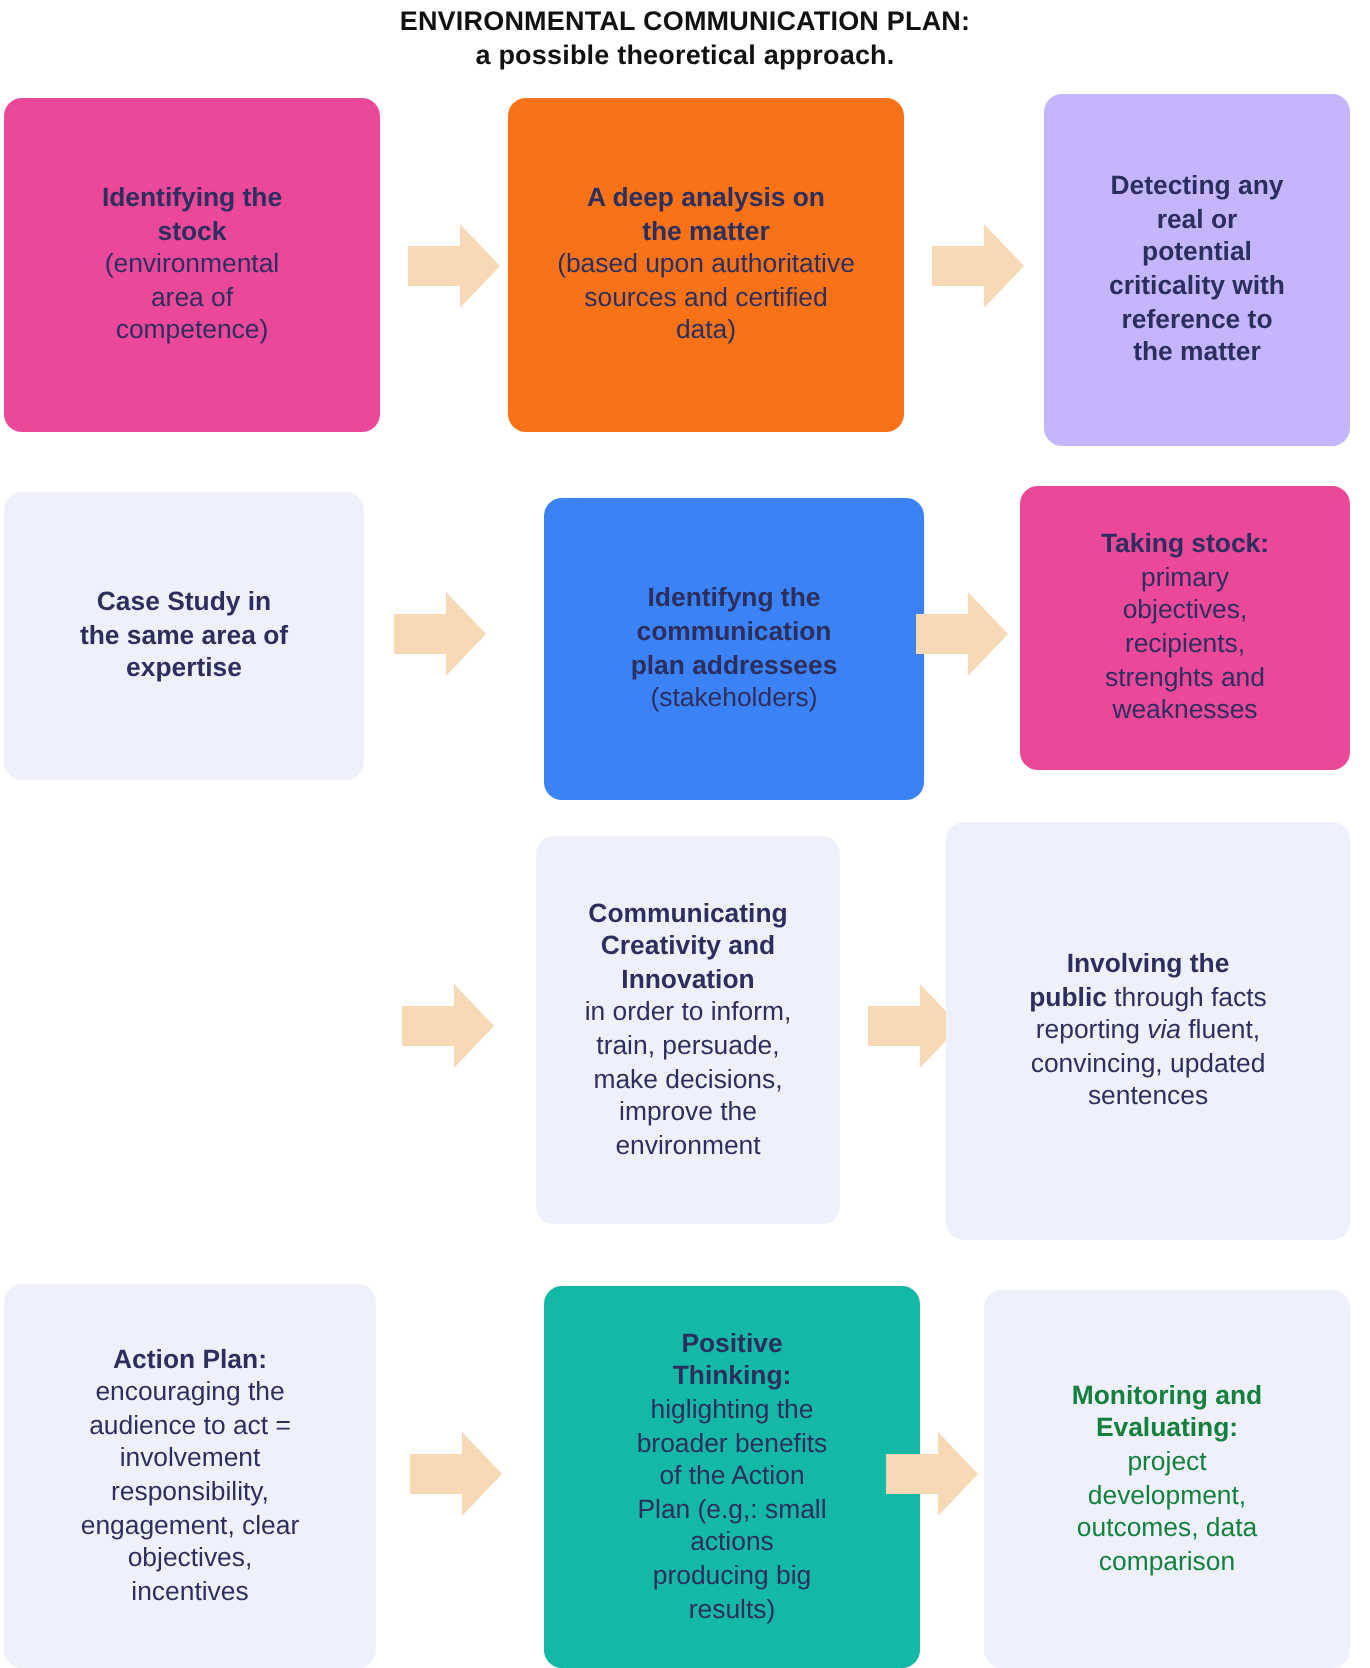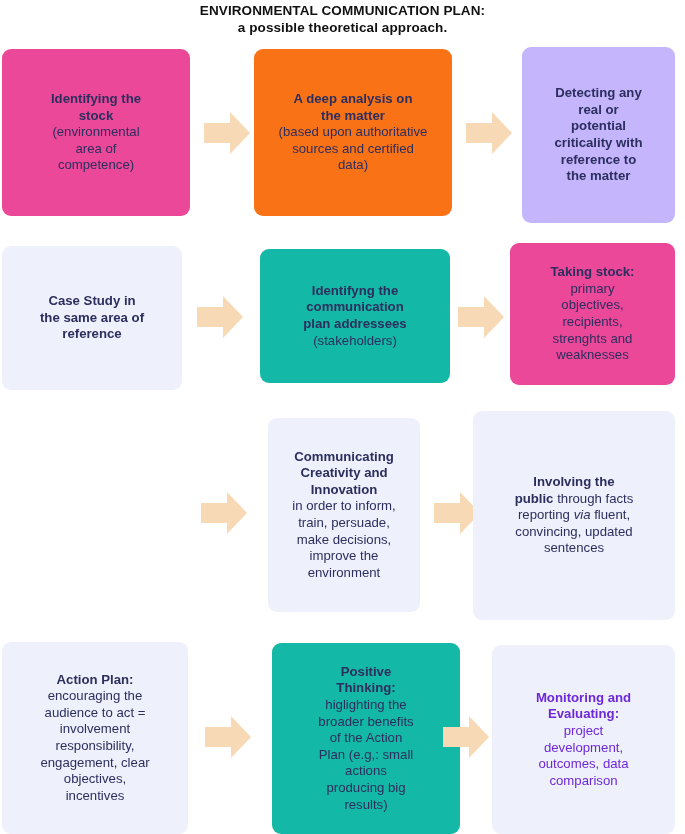--- a/index.html
+++ b/index.html
@@ -77,30 +77,30 @@
     <svg viewBox="0 0 46 42" preserveAspectRatio="none" aria-hidden="true">
       <polygon points="0,11 26,11 26,0 46,21 26,42 26,31 0,31" fill="#f7dab5"></polygon>
     </svg>
   </div>
 
   <div class="box" style="left: 522px; top: 47px; width: 153px; height: 176px; background: #c4b5fd;">
     <div class="txt" style="color: rgb(44, 46, 94);"><b>Detecting any</b><br><b>real or</b><br><b>potential</b><br><b>criticality with</b><br><b>reference to</b><br><b>the matter</b></div>
   </div>
 
   <div class="box" style="left: 2px; top: 246px; width: 180px; height: 144px; background: rgb(238, 241, 251);">
-    <div class="txt" style="color: rgb(44, 46, 94);"><b>Case Study in</b><br><b>the same area of</b><br><b>reference</b></div>
+    <div class="txt" style="color: rgb(44, 46, 94);"><b>Case Study in</b><br><b>the same area of</b><br><b>expertise</b></div>
   </div>
 
   <div class="arrow" style="left:197px;top:296px;width:46px;height:42px;">
     <svg viewBox="0 0 46 42" preserveAspectRatio="none" aria-hidden="true">
       <polygon points="0,11 26,11 26,0 46,21 26,42 26,31 0,31" fill="#f7dab5"></polygon>
     </svg>
   </div>
 
-  <div class="box" style="left: 260px; top: 249px; width: 190px; height: 134px; background: #14b8a6;">
+  <div class="box" style="left: 272px; top: 249px; width: 190px; height: 151px; background: #3b82f6;">
     <div class="txt" style="color: rgb(44, 46, 94);"><b>Identifyng the</b><br><b>communication</b><br><b>plan addressees</b><br>(stakeholders)</div>
   </div>
 
   <div class="arrow" style="left:458px;top:296px;width:46px;height:42px;">
     <svg viewBox="0 0 46 42" preserveAspectRatio="none" aria-hidden="true">
       <polygon points="0,11 26,11 26,0 46,21 26,42 26,31 0,31" fill="#f7dab5"></polygon>
     </svg>
   </div>
 
   <div class="box" style="left: 510px; top: 243px; width: 165px; height: 142px; background: #ec4899;">
@@ -142,16 +142,16 @@
     <div class="txt" style="color: rgb(44, 46, 94);"><b>Positive</b><br><b>Thinking:</b><br>higlighting the<br>broader benefits<br>of the Action<br>Plan (e.g,: small<br>actions<br>producing big<br>results)</div>
   </div>
 
   <div class="arrow" style="left:443px;top:716px;width:46px;height:42px;">
     <svg viewBox="0 0 46 42" preserveAspectRatio="none" aria-hidden="true">
       <polygon points="0,11 26,11 26,0 46,21 26,42 26,31 0,31" fill="#f7dab5"></polygon>
     </svg>
   </div>
 
   <div class="box" style="left: 492px; top: 645px; width: 183px; height: 189px; background: rgb(238, 241, 251);">
-    <div class="txt" style="color: #6d28d9;"><b>Monitoring and</b><br><b>Evaluating:</b><br>project<br>development,<br>outcomes, data<br>comparison</div>
+    <div class="txt" style="color: #15803d;"><b>Monitoring and</b><br><b>Evaluating:</b><br>project<br>development,<br>outcomes, data<br>comparison</div>
   </div>
 
 </div>
 
 </body></html>

